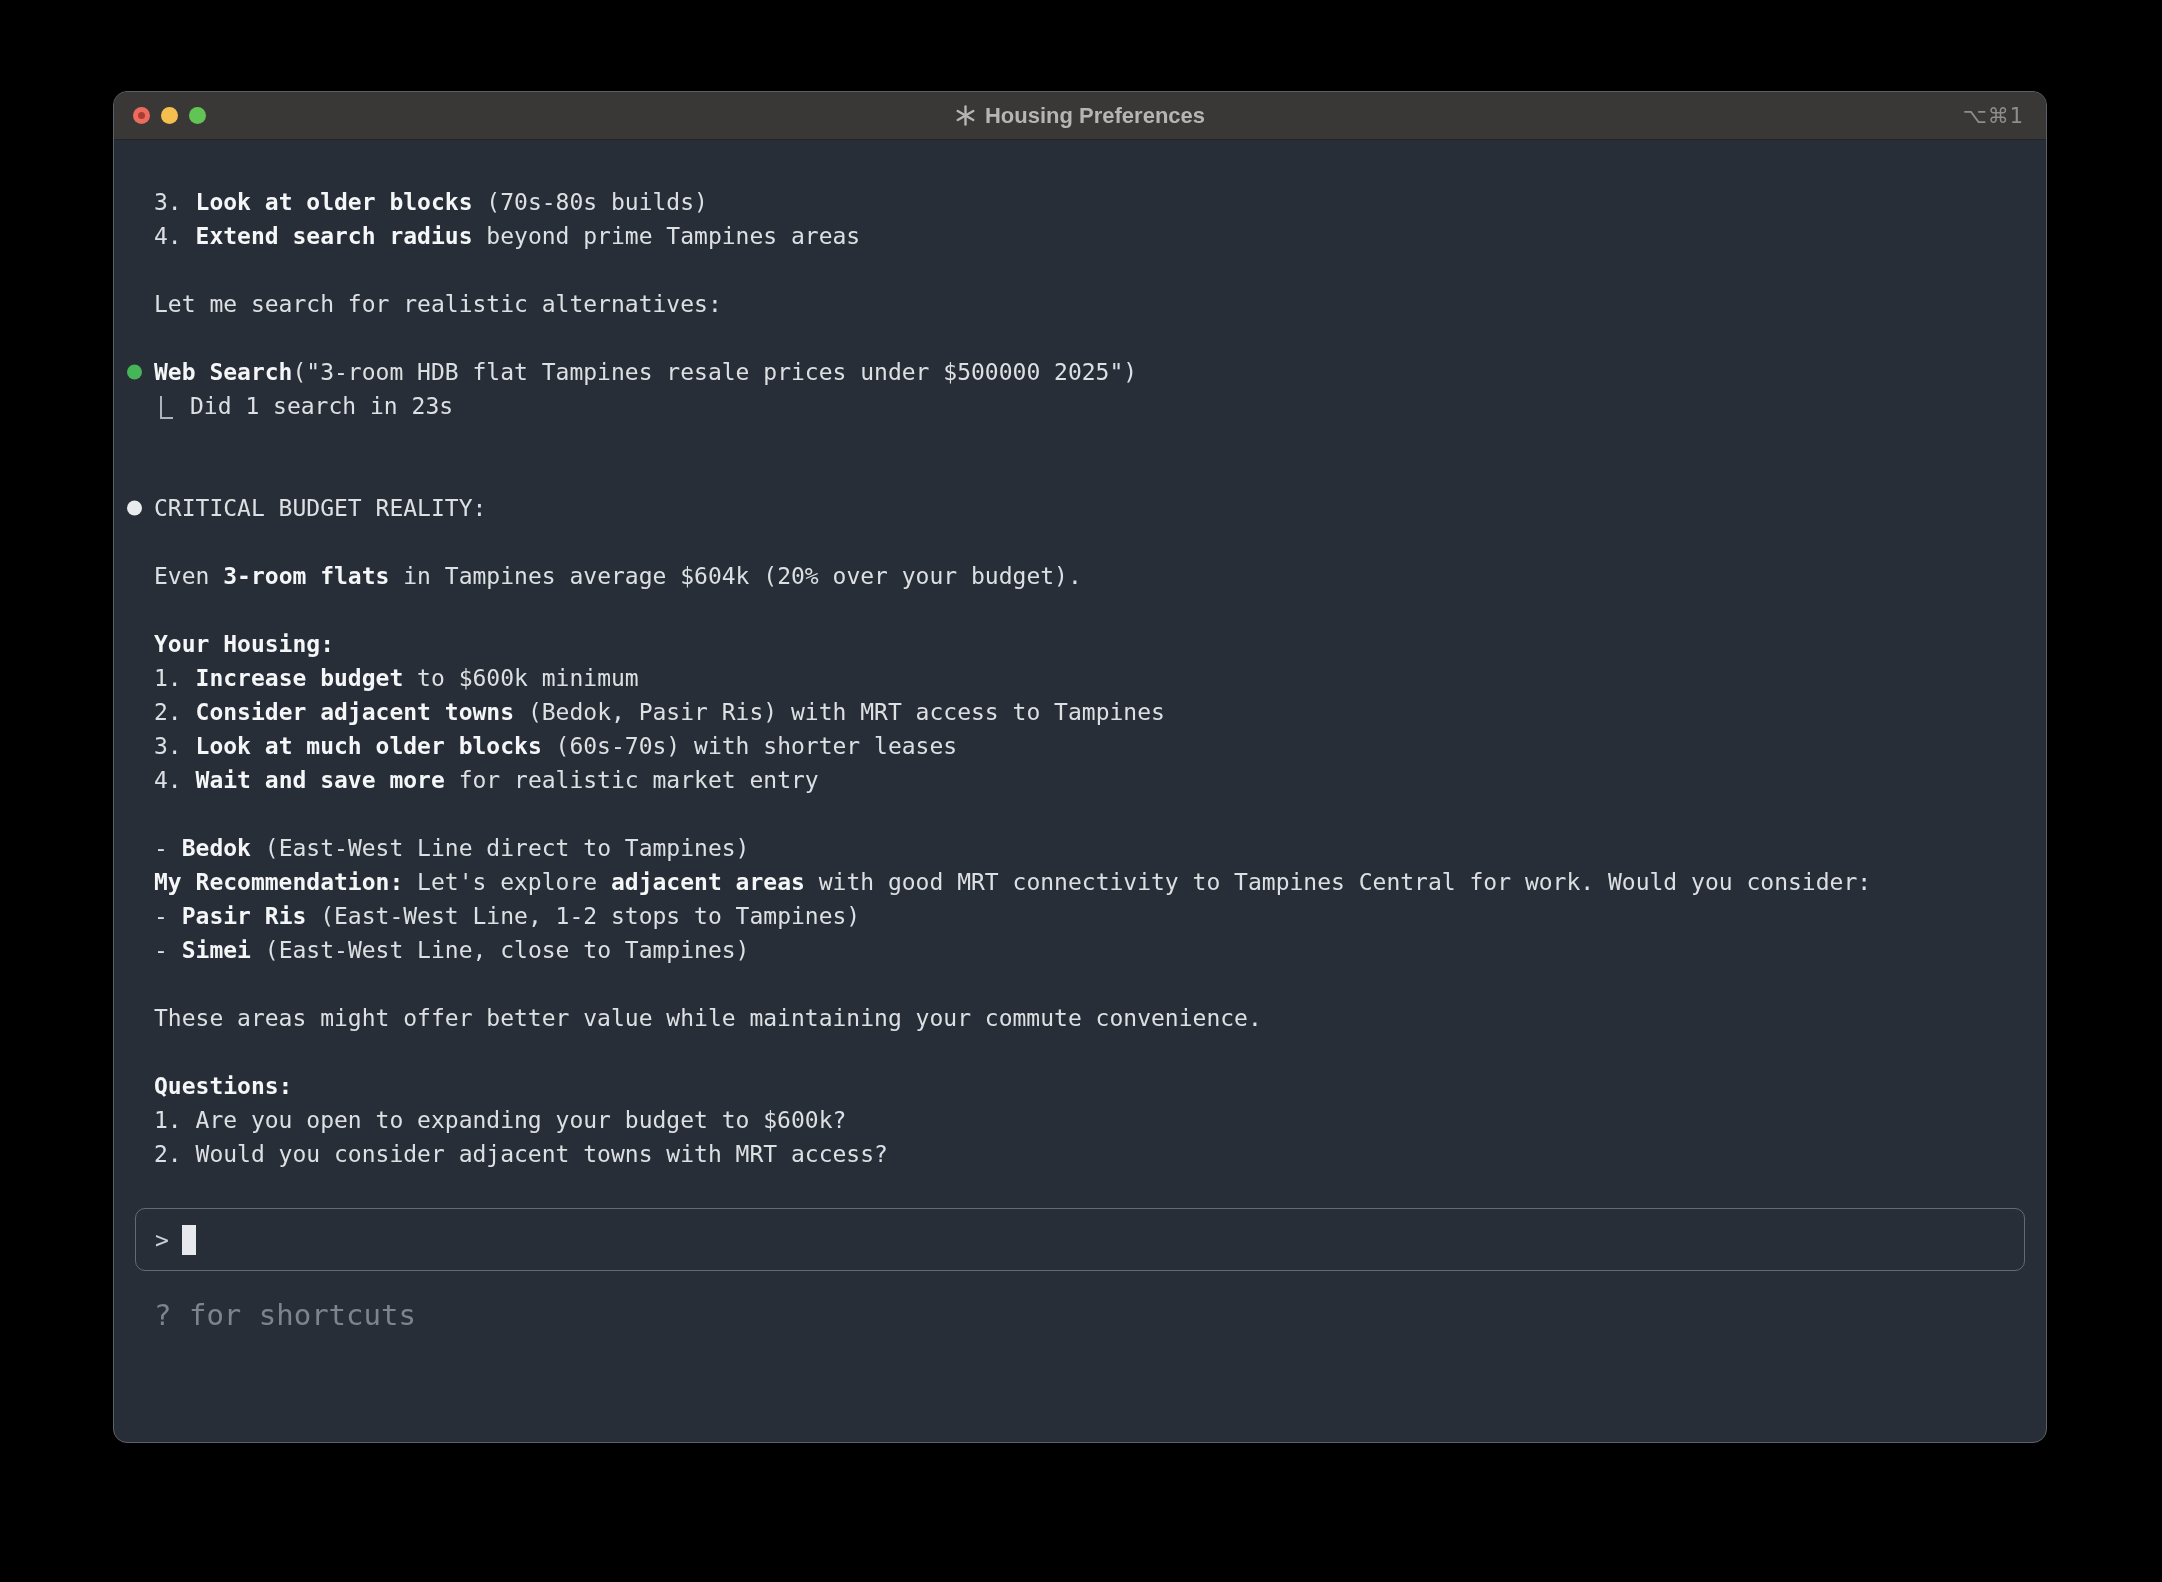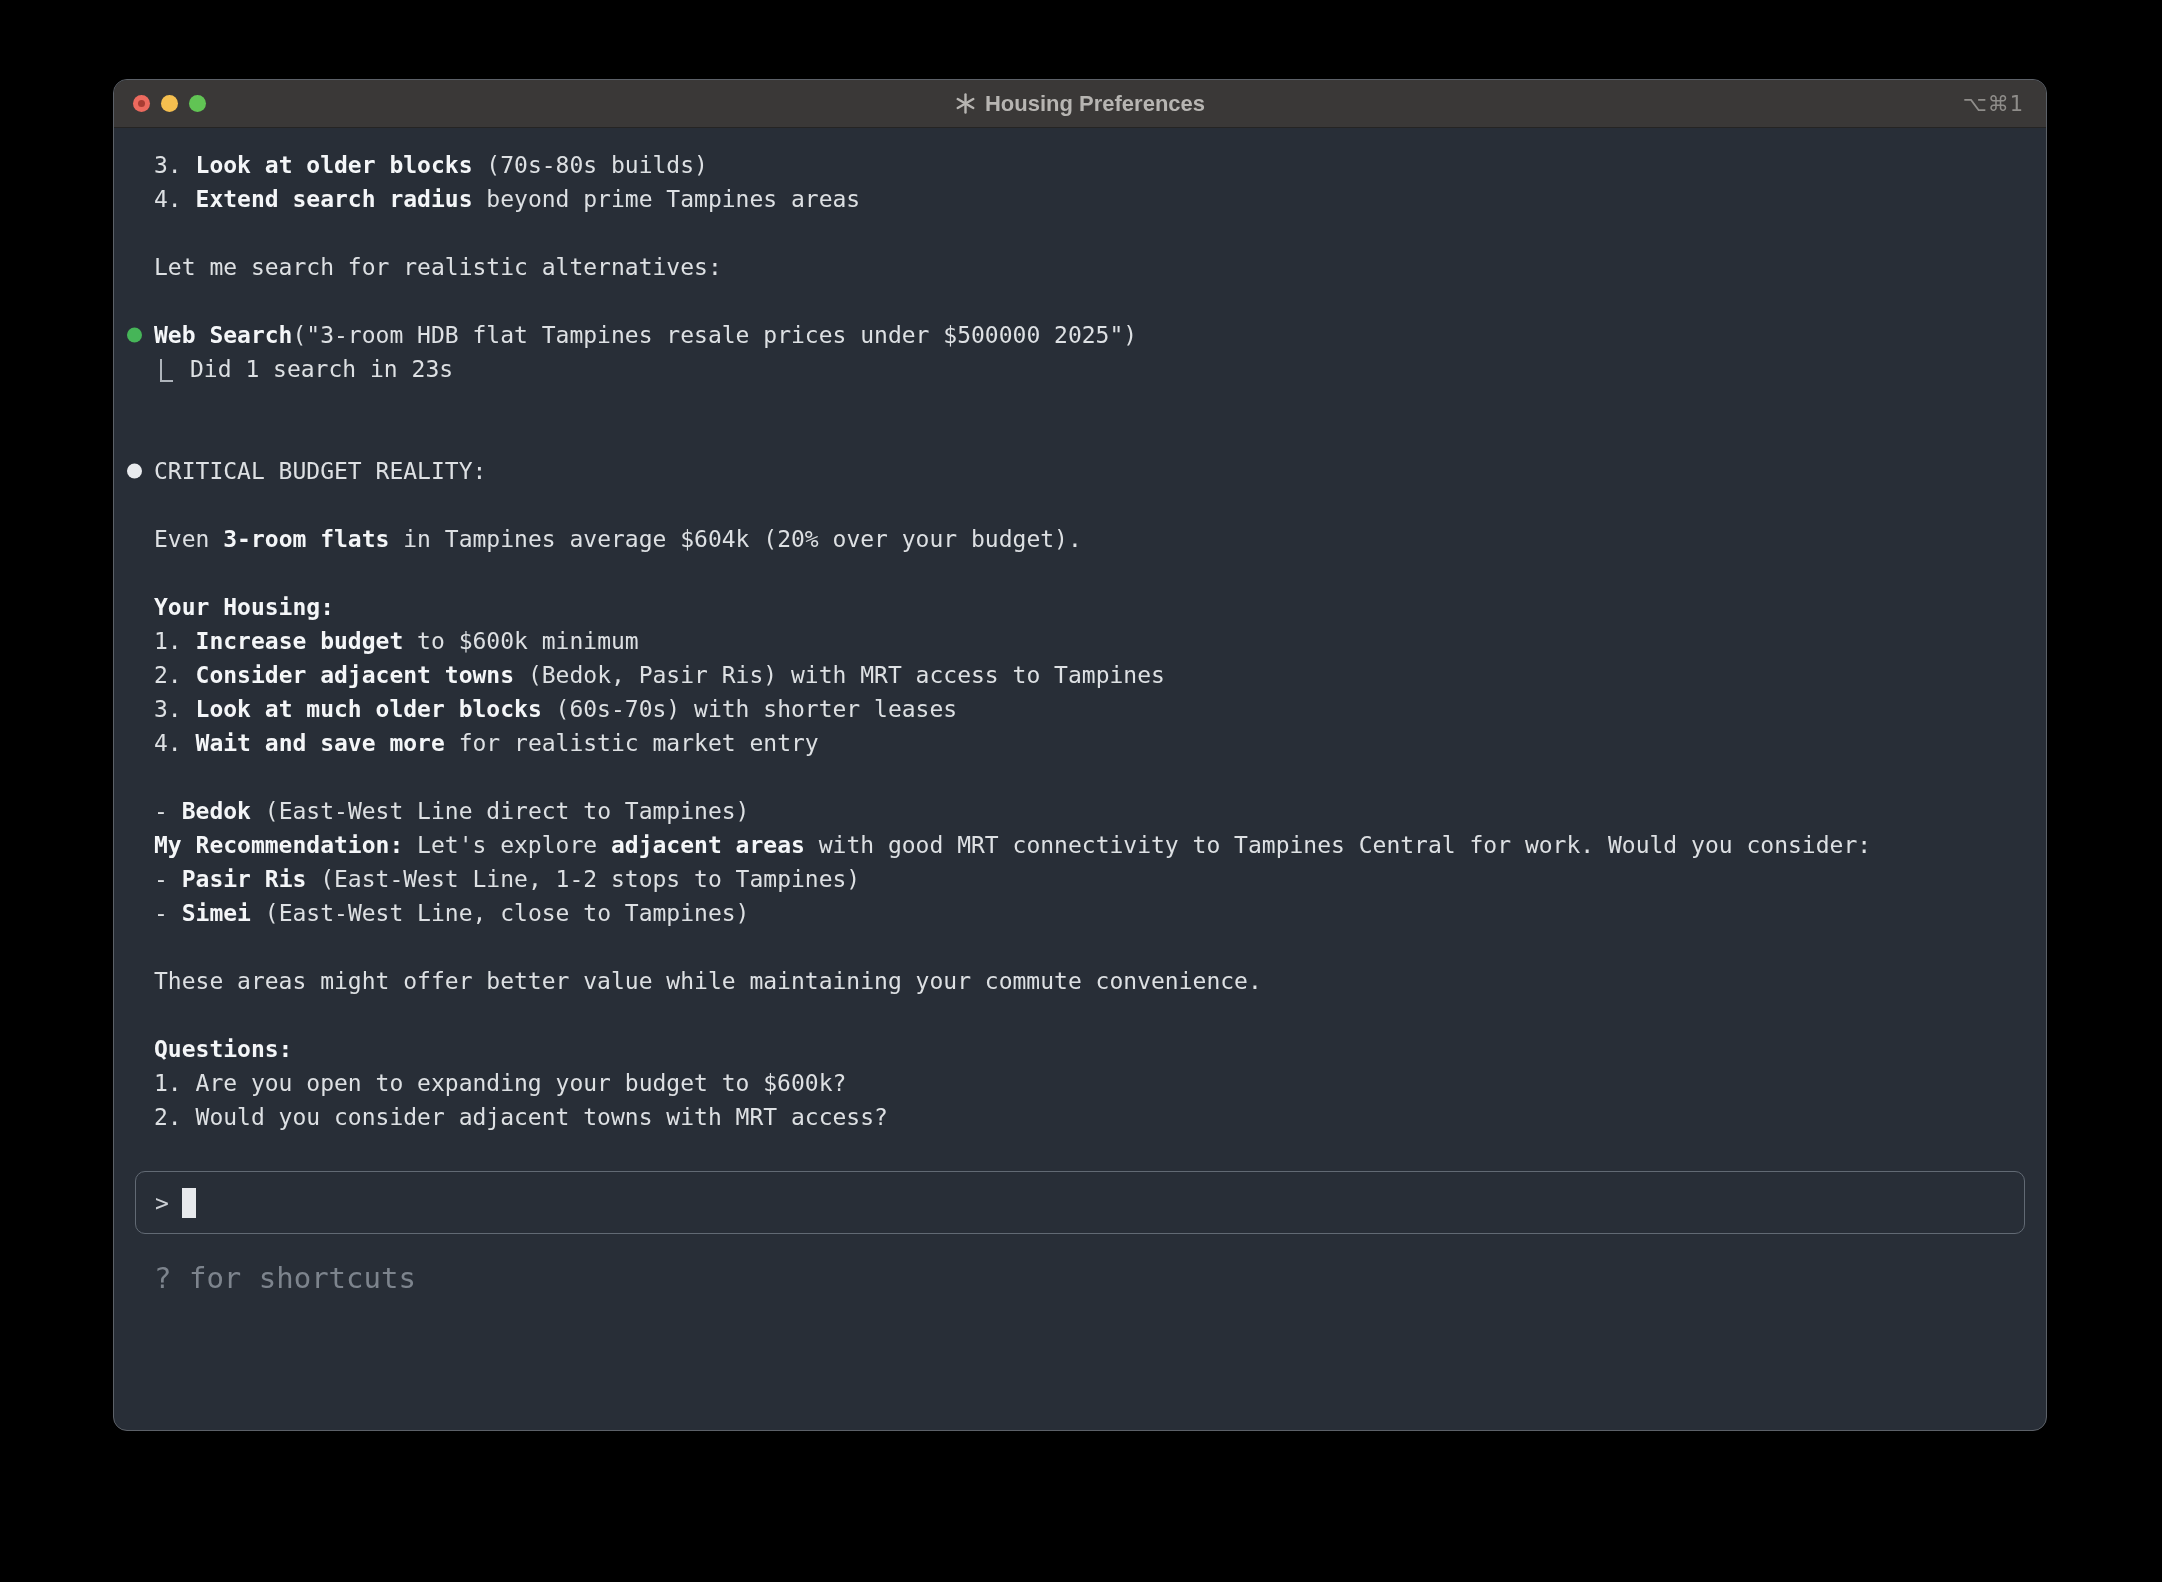--- a/index.html
+++ b/index.html
@@ -16,21 +16,21 @@
     --title-text:#b7b5b2;
     --shortcut-text:#8f8d8a;
   }
   *{box-sizing:border-box;margin:0;padding:0}
   html,body{background:var(--desktop-bg)}
   body{
     width:2162px;height:1582px;position:relative;overflow:hidden;
     font-family:"DejaVu Sans Mono",monospace;
   }
   .window{
-    position:absolute;left:113px;top:79px;width:1934px;height:1352px;
+    position:absolute;left:113px;top:91px;width:1934px;height:1352px;
     background:var(--window-bg);
     border:1.5px solid var(--window-border);
     border-radius:14px;
     overflow:hidden;
     display:flex;flex-direction:column;
   }
   
   .titlebar{
     height:48px;flex:0 0 48px;background:var(--titlebar-bg);
     position:relative;display:flex;align-items:center;justify-content:center;
@@ -50,21 +50,21 @@
   .spark{display:inline-flex;align-items:center}
   .shortcutbadge{
     position:absolute;right:22px;top:0;height:100%;display:flex;align-items:center;
     font-family:"DejaVu Sans",sans-serif;font-size:21px;color:var(--shortcut-text);letter-spacing:1px;
   }
   
   .term{
     flex:1;display:flex;flex-direction:column;
     font-size:23px;line-height:34px;color:var(--text);
   }
-  .output{padding:20px 40px 0 40px}
+  .output{padding:45px 40px 0 40px}
   .line{position:relative;min-height:34px;white-space:pre-wrap}
   .line .txt b{color:var(--bold-text);font-weight:700}
   .marker{
     position:absolute;left:-27px;top:50%;transform:translateY(-50%);
     width:15px;height:15px;border-radius:50%;
   }
   .marker.green{background:var(--accent-green)}
   .marker.white{background:var(--white-bullet)}
   .branch{
     display:inline-block;width:13px;height:23px;

